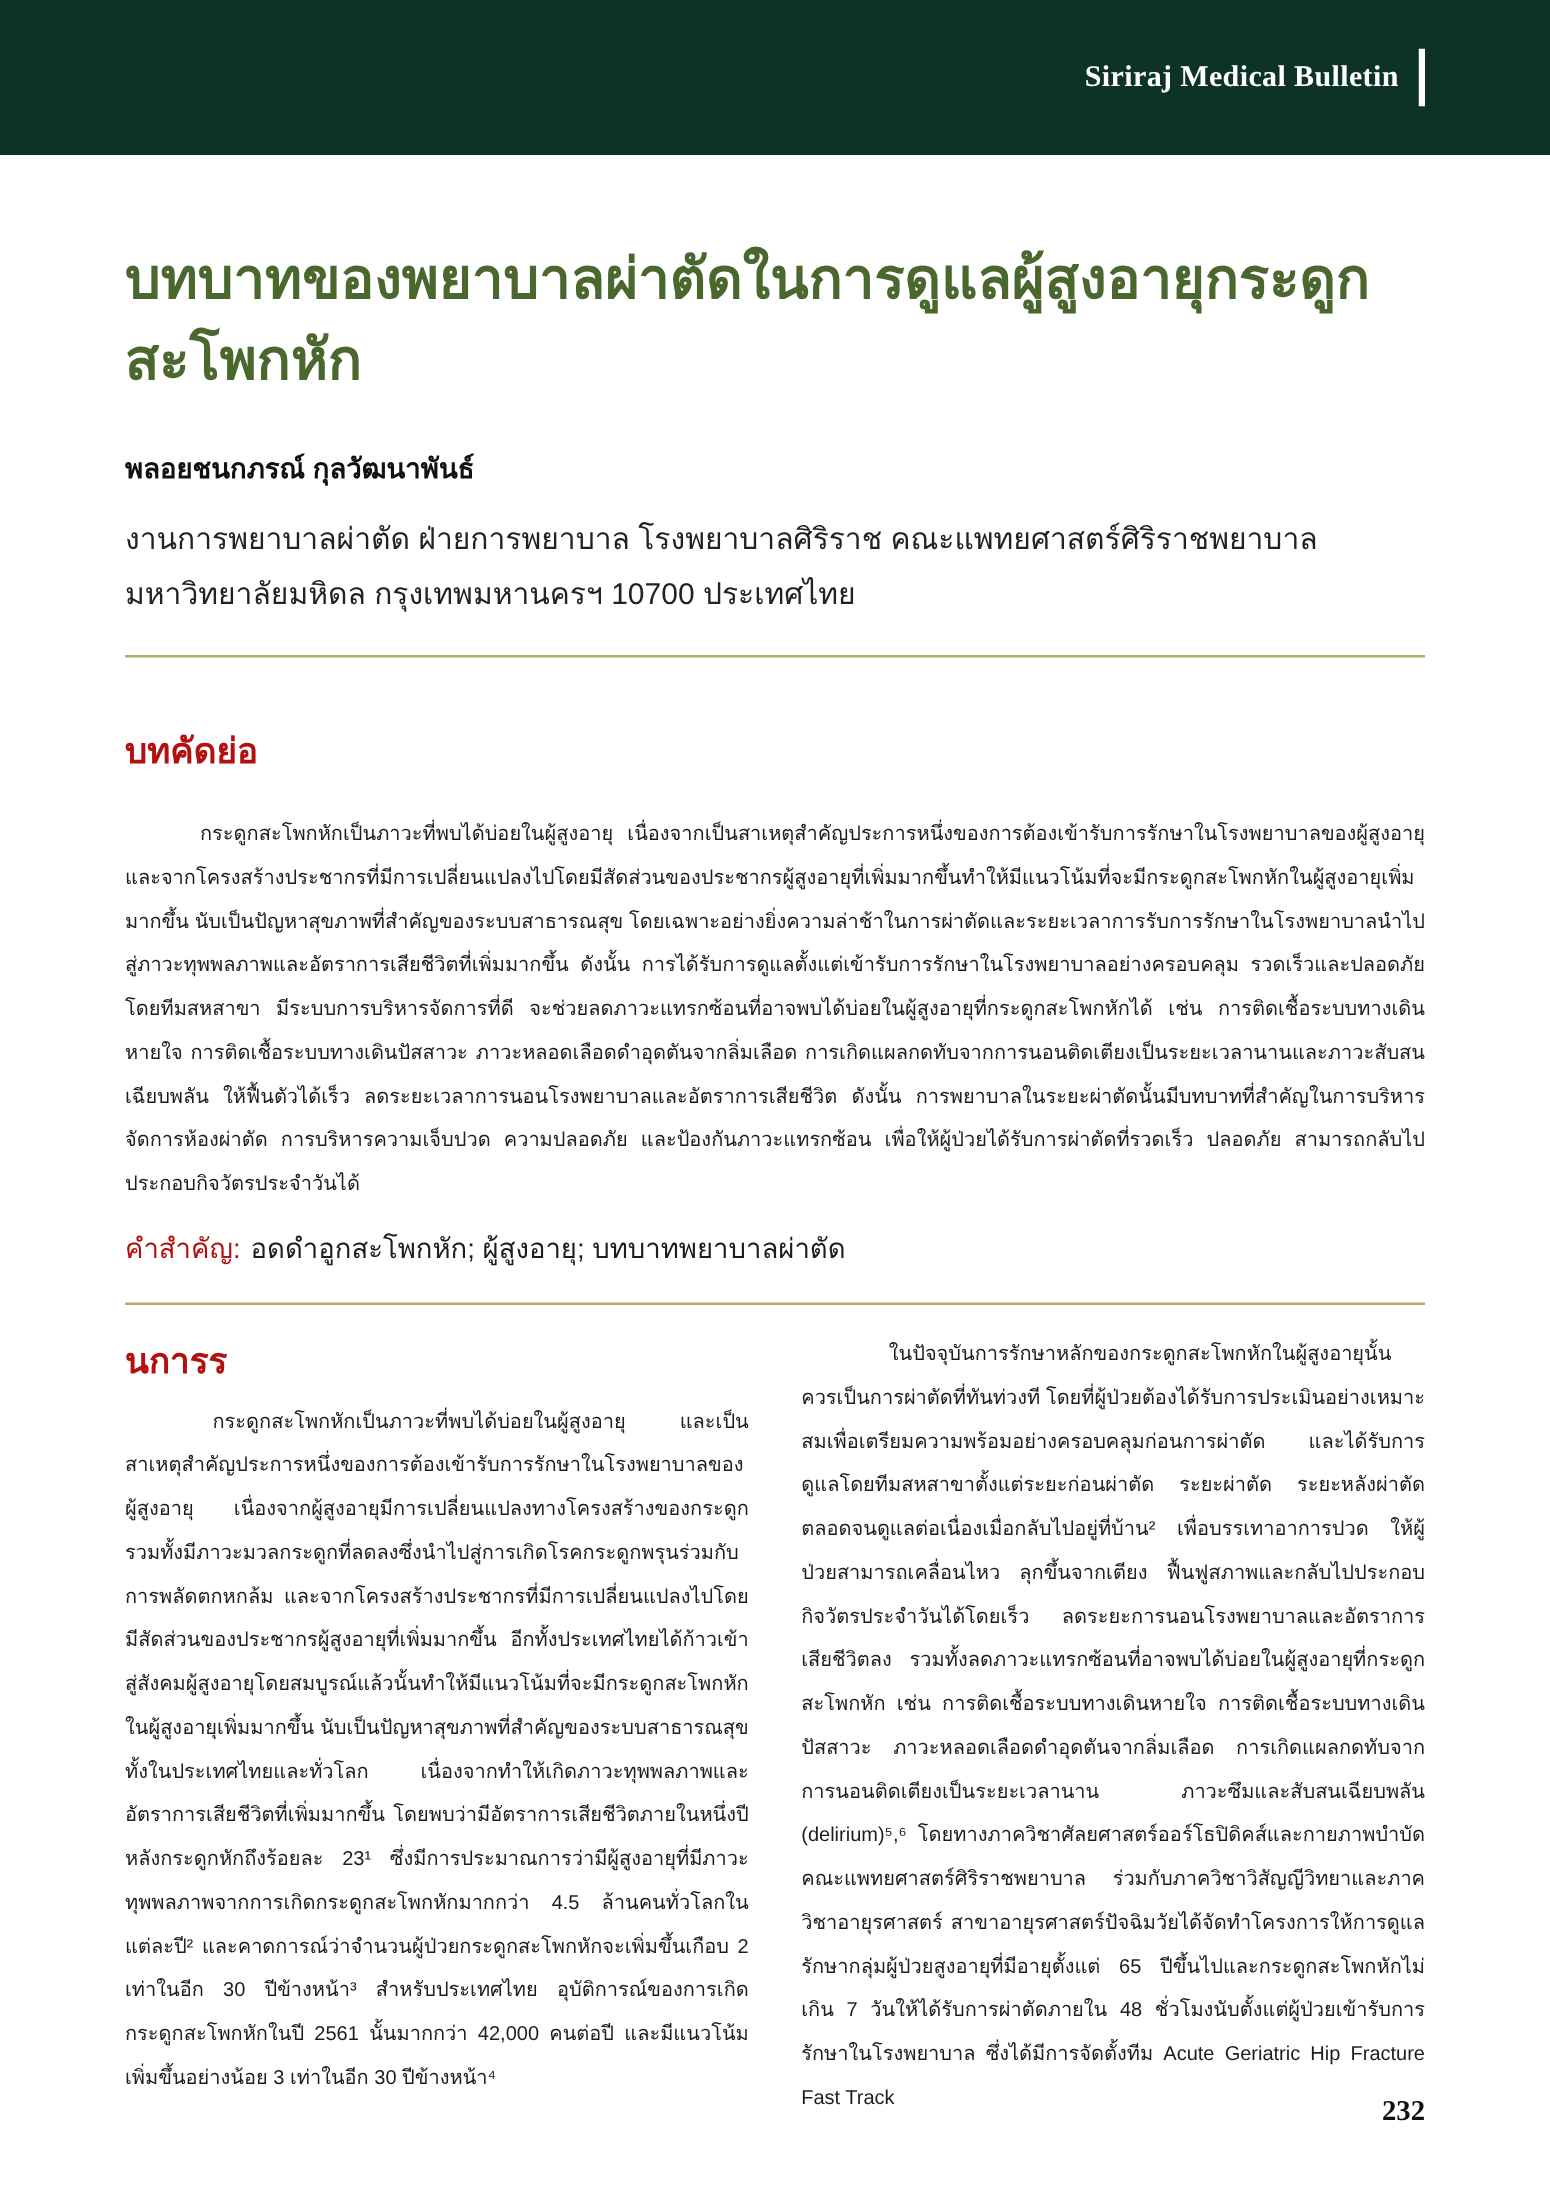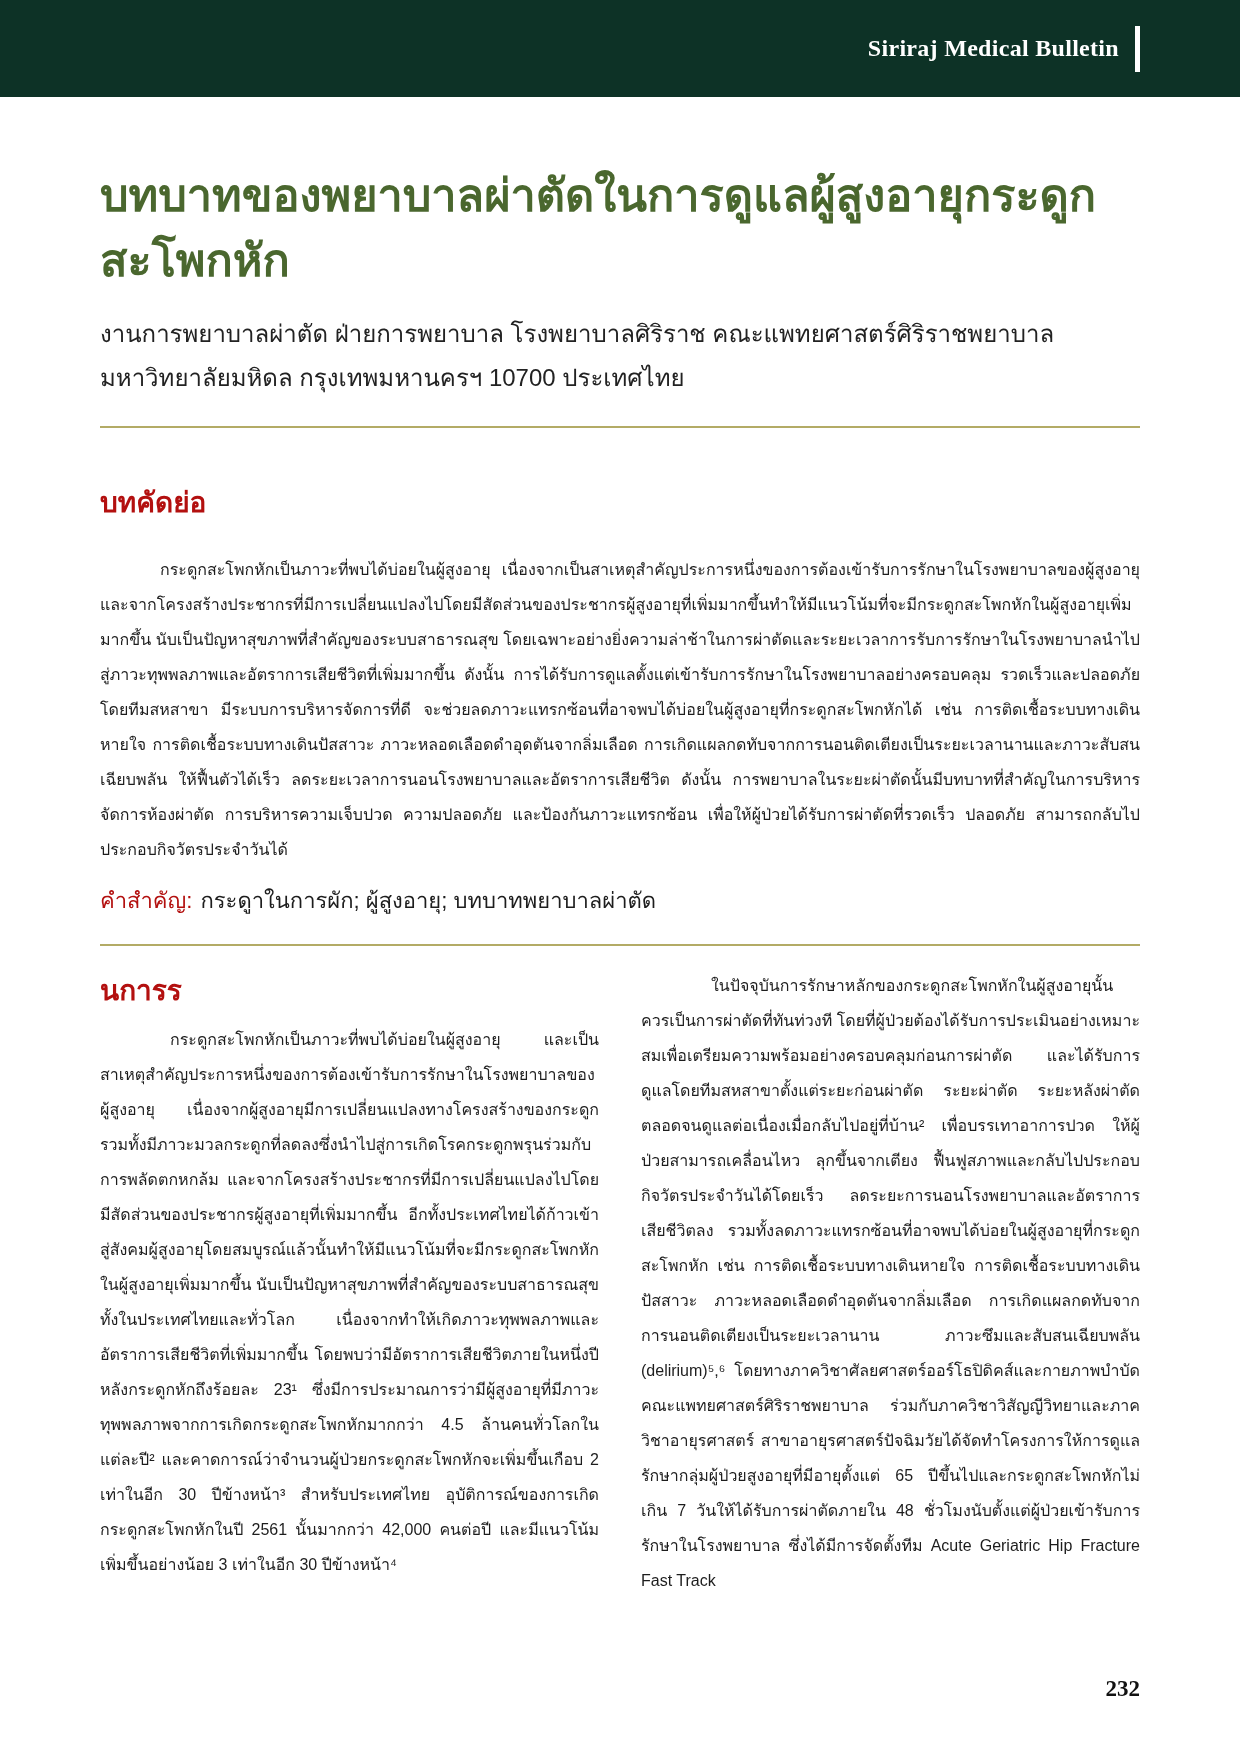--- a/index.html
+++ b/index.html
@@ -15,21 +15,21 @@
   .page{
     position:relative;
     width:1240px;
     height:1754px;
     margin:0 auto;
     background:#ffffff;
     overflow:hidden;
   }
   
   .topbar{
-    height:97px;
+    height:124px;
     background:var(--header-bg);
     display:flex;
     align-items:center;
     justify-content:flex-end;
     padding-right:100px;
   }
   .journal-title{
     font-family:"Liberation Serif","DejaVu Serif",serif;
     font-weight:bold;
     font-size:24px;
@@ -121,31 +121,32 @@
 
   <header class="topbar">
     <span class="journal-title">Siriraj Medical Bulletin</span>
     <span class="journal-bar"></span>
   </header>
 
   <main class="content">
 
     <h1 class="article-title">บทบาทของพยาบาลผ่าตัดในการดูแลผู้สูงอายุกระดูกสะโพกหัก</h1>
 
+    <p class="author">พลอยชนกภรณ์ กุลวัฒนาพันธ์</p>
 
     <p class="affiliation">งานการพยาบาลผ่าตัด ฝ่ายการพยาบาล โรงพยาบาลศิริราช คณะแพทยศาสตร์ศิริราชพยาบาล มหาวิทยาลัยมหิดล กรุงเทพมหานครฯ 10700 ประเทศไทย</p>
 
     <hr class="rule">
 
     <h2 class="section-heading abstract-heading">บทคัดย่อ</h2>
 
     <p class="body-text abstract-body">กระดูกสะโพกหักเป็นภาวะที่พบได้บ่อยในผู้สูงอายุ เนื่องจากเป็นสาเหตุสำคัญประการหนึ่งของการต้องเข้ารับการรักษาในโรงพยาบาลของผู้สูงอายุ และจากโครงสร้างประชากรที่มีการเปลี่ยนแปลงไปโดยมีสัดส่วนของประชากรผู้สูงอายุที่เพิ่มมากขึ้นทำให้มีแนวโน้มที่จะมีกระดูกสะโพกหักในผู้สูงอายุเพิ่มมากขึ้น นับเป็นปัญหาสุขภาพที่สำคัญของระบบสาธารณสุข โดยเฉพาะอย่างยิ่งความล่าช้าในการผ่าตัดและระยะเวลาการรับการรักษาในโรงพยาบาลนำไปสู่ภาวะทุพพลภาพและอัตราการเสียชีวิตที่เพิ่มมากขึ้น ดังนั้น การได้รับการดูแลตั้งแต่เข้ารับการรักษาในโรงพยาบาลอย่างครอบคลุม รวดเร็วและปลอดภัยโดยทีมสหสาขา มีระบบการบริหารจัดการที่ดี จะช่วยลดภาวะแทรกซ้อนที่อาจพบได้บ่อยในผู้สูงอายุที่กระดูกสะโพกหักได้ เช่น การติดเชื้อระบบทางเดินหายใจ การติดเชื้อระบบทางเดินปัสสาวะ ภาวะหลอดเลือดดำอุดตันจากลิ่มเลือด การเกิดแผลกดทับจากการนอนติดเตียงเป็นระยะเวลานานและภาวะสับสนเฉียบพลัน ให้ฟื้นตัวได้เร็ว ลดระยะเวลาการนอนโรงพยาบาลและอัตราการเสียชีวิต ดังนั้น การพยาบาลในระยะผ่าตัดนั้นมีบทบาทที่สำคัญในการบริหารจัดการห้องผ่าตัด การบริหารความเจ็บปวด ความปลอดภัย และป้องกันภาวะแทรกซ้อน เพื่อให้ผู้ป่วยได้รับการผ่าตัดที่รวดเร็ว ปลอดภัย สามารถกลับไปประกอบกิจวัตรประจำวันได้</p>
 
     <p class="keywords">
-      <span class="kw-label">คำสำคัญ:</span><span>กระดูาในการผัก; ผู้สูงอายุ; บทบาทพยาบาลผ่าตัด</span>
+      <span class="kw-label">คำสำคัญ:</span><span>อดดำอูกสะโพกหัก; ผู้สูงอายุ; บทบาทพยาบาลผ่าตัด</span>
     </p>
 
     <hr class="rule rule-2">
 
     <div class="two-col">
       <div class="col">
         <h2 class="section-heading intro-heading">นการร</h2>
         <p class="body-text">กระดูกสะโพกหักเป็นภาวะที่พบได้บ่อยในผู้สูงอายุ และเป็นสาเหตุสำคัญประการหนึ่งของการต้องเข้ารับการรักษาในโรงพยาบาลของผู้สูงอายุ เนื่องจากผู้สูงอายุมีการเปลี่ยนแปลงทางโครงสร้างของกระดูก รวมทั้งมีภาวะมวลกระดูกที่ลดลงซึ่งนำไปสู่การเกิดโรคกระดูกพรุนร่วมกับการพลัดตกหกล้ม และจากโครงสร้างประชากรที่มีการเปลี่ยนแปลงไปโดยมีสัดส่วนของประชากรผู้สูงอายุที่เพิ่มมากขึ้น อีกทั้งประเทศไทยได้ก้าวเข้าสู่สังคมผู้สูงอายุโดยสมบูรณ์แล้วนั้นทำให้มีแนวโน้มที่จะมีกระดูกสะโพกหักในผู้สูงอายุเพิ่มมากขึ้น นับเป็นปัญหาสุขภาพที่สำคัญของระบบสาธารณสุขทั้งในประเทศไทยและทั่วโลก เนื่องจากทำให้เกิดภาวะทุพพลภาพและอัตราการเสียชีวิตที่เพิ่มมากขึ้น โดยพบว่ามีอัตราการเสียชีวิตภายในหนึ่งปีหลังกระดูกหักถึงร้อยละ 23¹ ซึ่งมีการประมาณการว่ามีผู้สูงอายุที่มีภาวะทุพพลภาพจากการเกิดกระดูกสะโพกหักมากกว่า 4.5 ล้านคนทั่วโลกในแต่ละปี² และคาดการณ์ว่าจำนวนผู้ป่วยกระดูกสะโพกหักจะเพิ่มขึ้นเกือบ 2 เท่าในอีก 30 ปีข้างหน้า³ สำหรับประเทศไทย อุบัติการณ์ของการเกิดกระดูกสะโพกหักในปี 2561 นั้นมากกว่า 42,000 คนต่อปี และมีแนวโน้มเพิ่มขึ้นอย่างน้อย 3 เท่าในอีก 30 ปีข้างหน้า⁴</p>
       </div>
       <div class="col">

